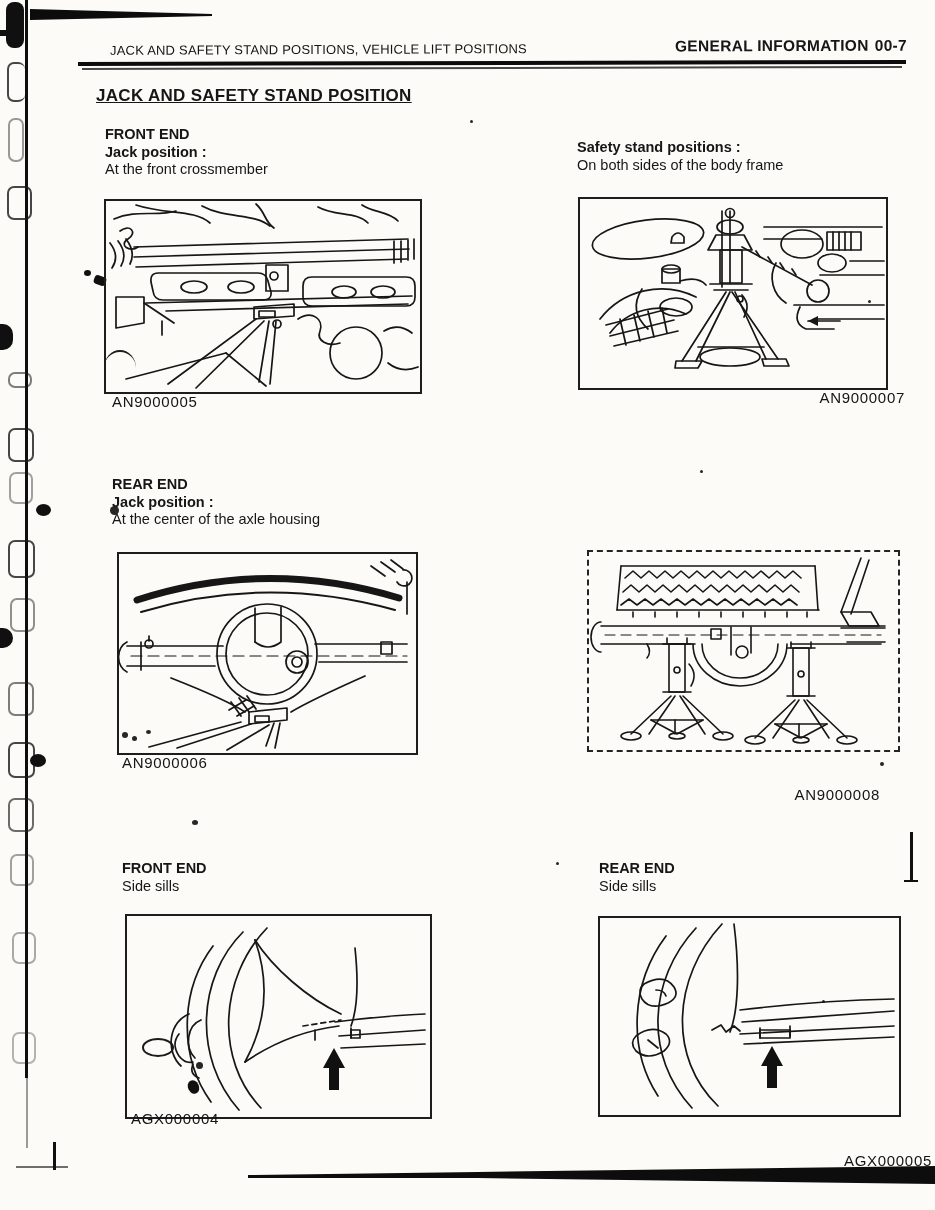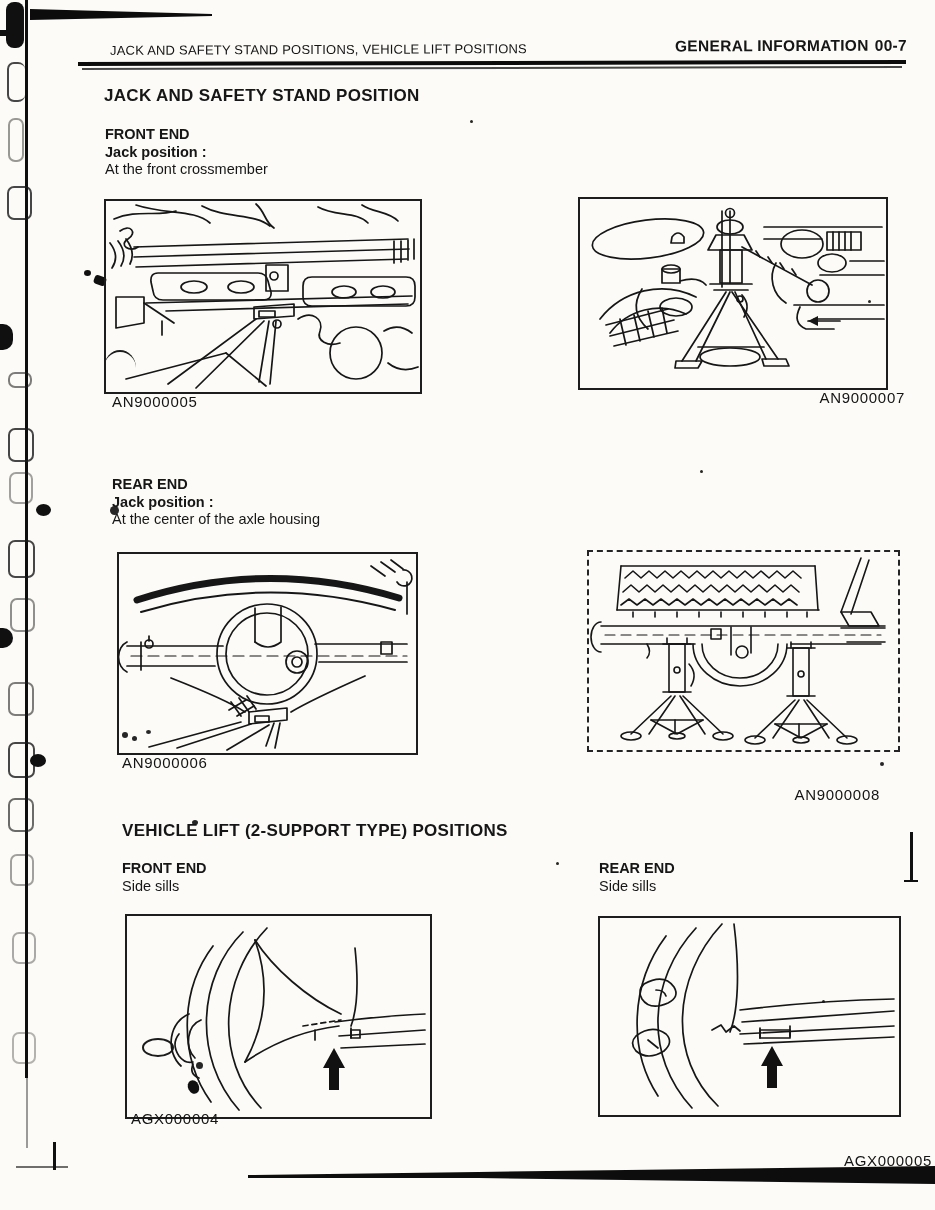--- a/index.html
+++ b/index.html
@@ -95,28 +95,32 @@
   <div class="dot" style="left:822px;top:1000px;width:3px;height:3px;"></div>
   <div class="dot" style="left:556px;top:862px;width:3px;height:3px;"></div>
 
   <div class="hdr-left">JACK AND SAFETY STAND POSITIONS, VEHICLE LIFT POSITIONS</div>
   <div class="hdr-right">
     <span>GENERAL INFORMATION</span><span class="pgnum">00-7</span>
   </div>
   <div class="rule1"></div>
   <div class="rule2"></div>
 
-  <div class="h1" style="left:104px;top:86px;">JACK AND SAFETY STAND POSITION</div>
+  <div class="h1" style="left:96px;top:86px;text-decoration:underline;">JACK AND SAFETY STAND POSITION</div>
 
   <div class="lbl" style="left:105px;top:126px;">
     <span class="b">FRONT END</span>
     <span class="b">Jack position :</span>
     <span class="n">At the front crossmember</span>
   </div>
 
+  <div class="lbl" style="left:577px;top:139px;">
+    <span class="b">Safety stand positions :</span>
+    <span class="n">On both sides of the body frame</span>
+  </div>
 
   <div class="figure" style="left:104px;top:199px;width:314px;height:191px;">
     <svg class="art" style="left:0;top:0;" width="314" height="191" viewBox="0 0 314 191">
       <g stroke="#161616" fill="none" stroke-width="1.7" stroke-linecap="round" stroke-linejoin="round">
         <path d="M30,4 C60,14 88,8 104,22"></path>
         <path d="M8,18 C30,8 52,16 70,10"></path>
         <path d="M96,5 C120,18 148,12 164,25"></path>
         <path d="M150,3 C160,12 158,20 168,27"></path>
         <path d="M212,6 C230,16 250,10 262,22"></path>
         <path d="M256,4 C268,12 282,10 292,20"></path>
@@ -348,21 +352,20 @@
           <path d="M186,172 L212,186 L238,172"></path>
         <ellipse cx="166" cy="188" rx="10" ry="4"></ellipse>
           <ellipse cx="258" cy="188" rx="10" ry="4"></ellipse>
         <path d="M210,172 v14"></path>
           <ellipse cx="212" cy="188" rx="8" ry="3"></ellipse>
       </g>
     </svg>
   </div>
   <div class="figcode right" style="left:550px;top:748px;width:330px;margin-top:38px;">AN9000008</div>
 
-  <div class="h1" style="left:122px;top:821px;">VEHICLE LIFT (2-SUPPORT TYPE) POSITIONS</div>
 
   <div class="lbl" style="left:122px;top:860px;">
     <span class="b">FRONT END</span>
     <span class="n">Side sills</span>
   </div>
   <div class="lbl" style="left:599px;top:860px;">
     <span class="b">REAR END</span>
     <span class="n">Side sills</span>
   </div>
 

